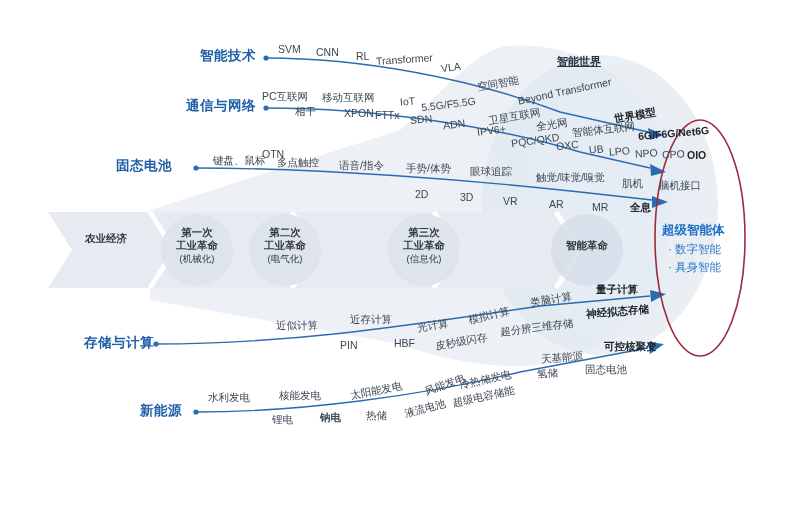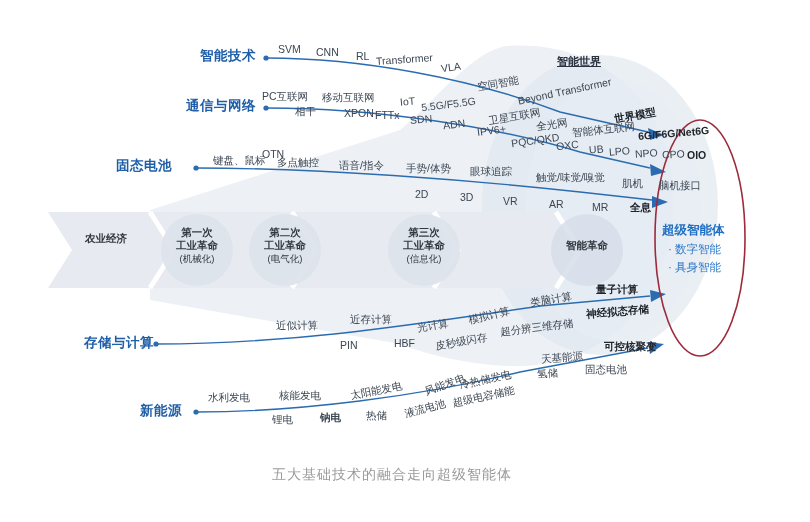--- a/index.html
+++ b/index.html
@@ -200,15 +200,14 @@
     <div>工业革命</div>
     <div class="sub">(信息化)</div>
   </div>
 
   <div class="txt band-label" style="left:551px;top:239px;width:72px;">智能革命</div>
 
   <div class="txt super-title" style="left:662px;top:224px;">超级智能体</div>
   <div class="txt super-item" style="left:668px;top:244px;">· 数字智能</div>
   <div class="txt super-item" style="left:668px;top:262px;">· 具身智能</div>
 
-  <div class="txt caption" style="left:272px;top:467px;">五大基础技术的融合走向超级智能体</div>
 
 </div>
 
 </body></html>

